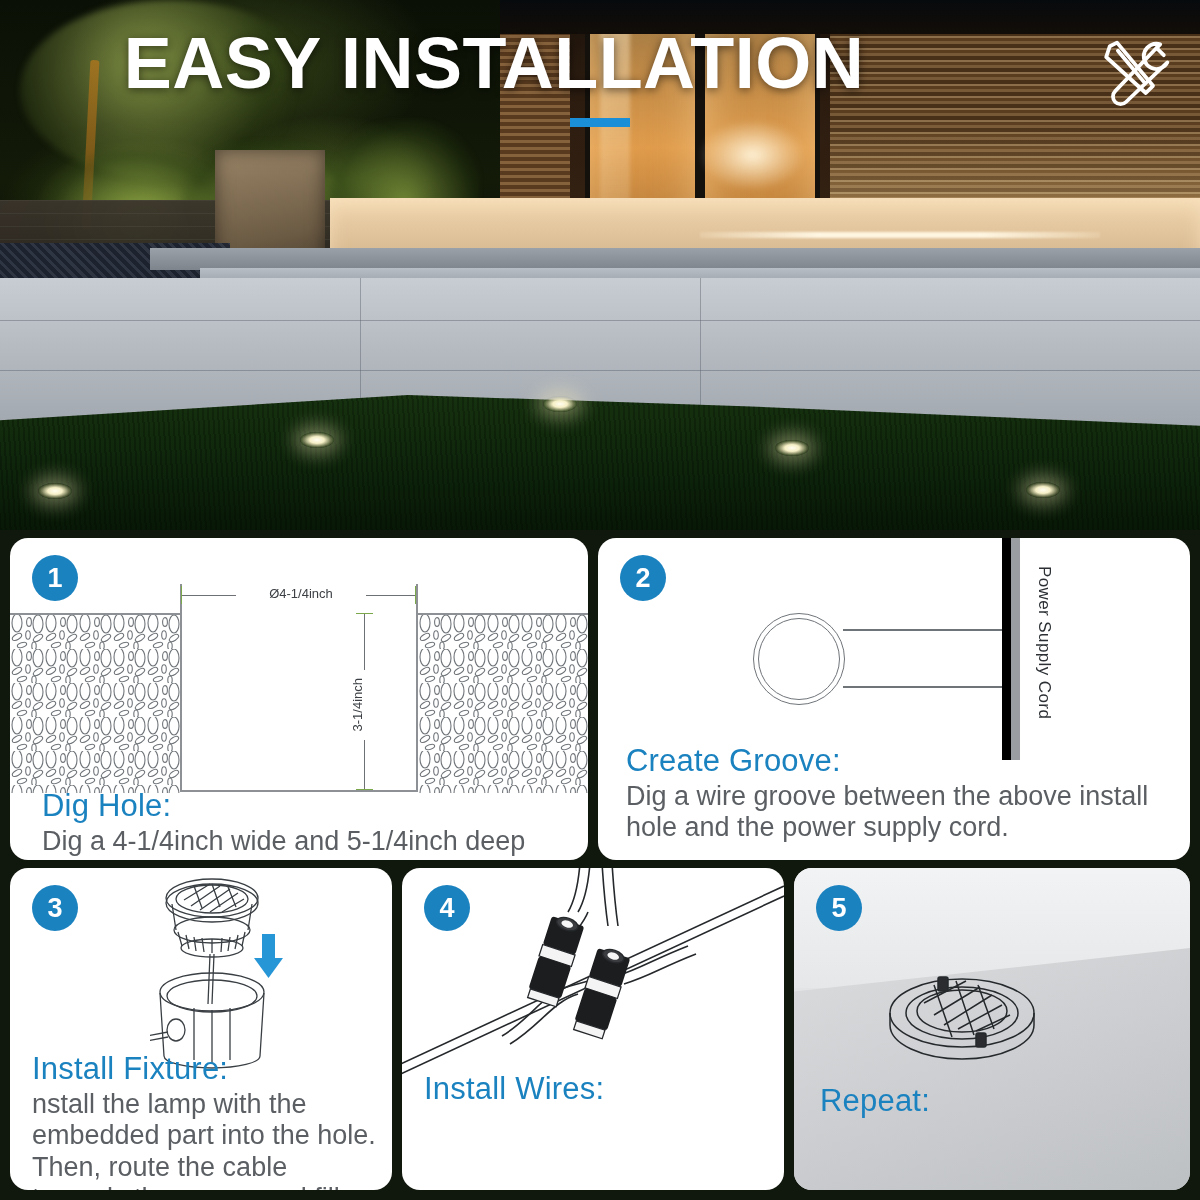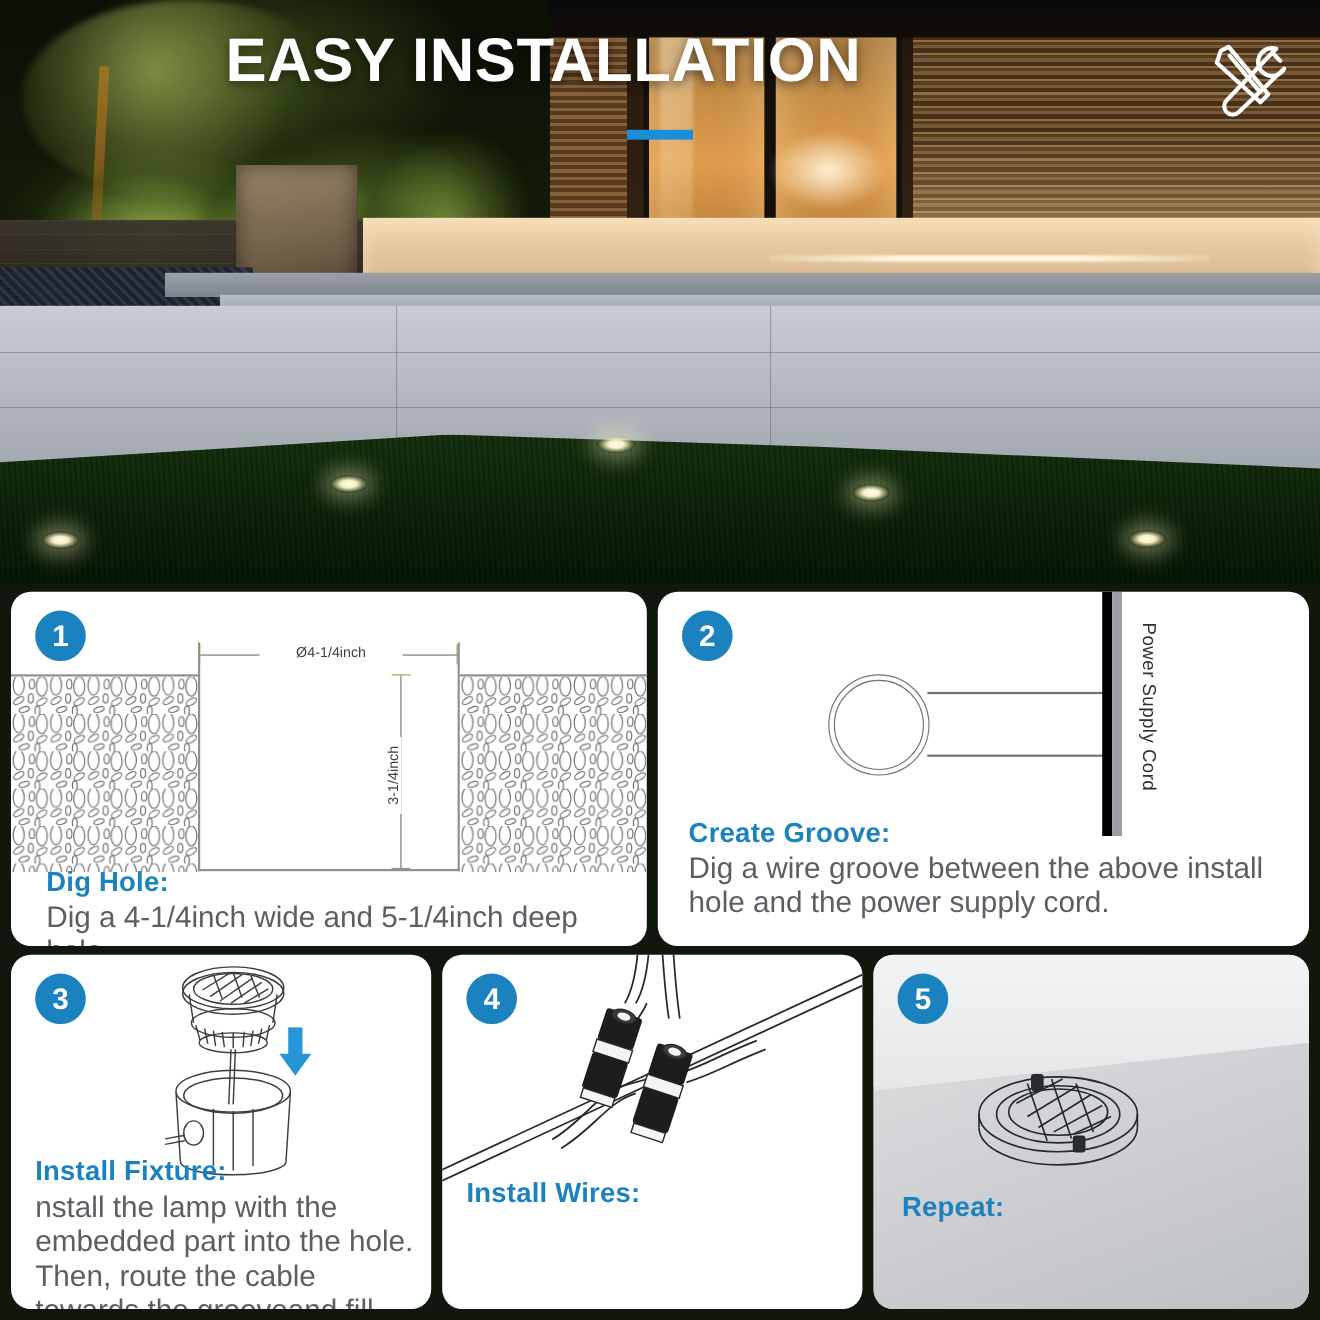--- a/index.html
+++ b/index.html
@@ -148,42 +148,42 @@
     clip-path:polygon(0 18%, 34% 0%, 62% 8%, 100% 22%, 100% 100%, 0 100%);
   }
   .ground-light {
     position:absolute; width:34px; height:16px; border-radius:50%;
     background:radial-gradient(ellipse at 50% 50%, #fffdf0 0%, #f6efc6 30%, rgba(240,230,170,.35) 60%, transparent 78%);
     box-shadow:0 0 18px 7px rgba(250,240,190,.38);
   }
 
   .hero-title {
     position:absolute; left:0; top:22px; width:988px; text-align:center;
-    color:#ffffff; font-size:56px; font-weight:bold; letter-spacing:.5px;
+    color:#ffffff; font-size:72px; font-weight:bold; letter-spacing:.5px;
     text-shadow:0 2px 10px rgba(0,0,0,.55);
     font-family:"Liberation Sans", sans-serif;
   }
   .title-underline {
     position:absolute; left:570px; top:118px; width:60px; height:9px;
     background:#1a8fd8;
   }
   .tools-icon { position:absolute; left:1090px; top:30px; width:90px; height:90px; }
 
   
   .card {
     position:absolute; background:#ffffff; border-radius:18px; overflow:hidden;
   }
   .badge {
     position:absolute; left:22px; top:17px; width:46px; height:46px;
     border-radius:50%; background:#1b82c0; color:#fff;
     font-size:27px; font-weight:bold; line-height:46px; text-align:center;
     z-index:5;
   }
   .head {
-    color:#1b82c0; font-weight:bold; font-size:25px; letter-spacing:.2px;
+    color:#1b82c0; font-weight:normal; font-size:31px; letter-spacing:.2px;
   }
   .body {
     color:#5b5f63; font-size:27px; line-height:1.16; margin-top:2px;
   }
   .txtblock { position:absolute; }
 
   
   #card1 { left:10px; top:538px; width:578px; height:322px; }
   .soil {
     position:absolute; top:75px; height:178px; width:170px;

